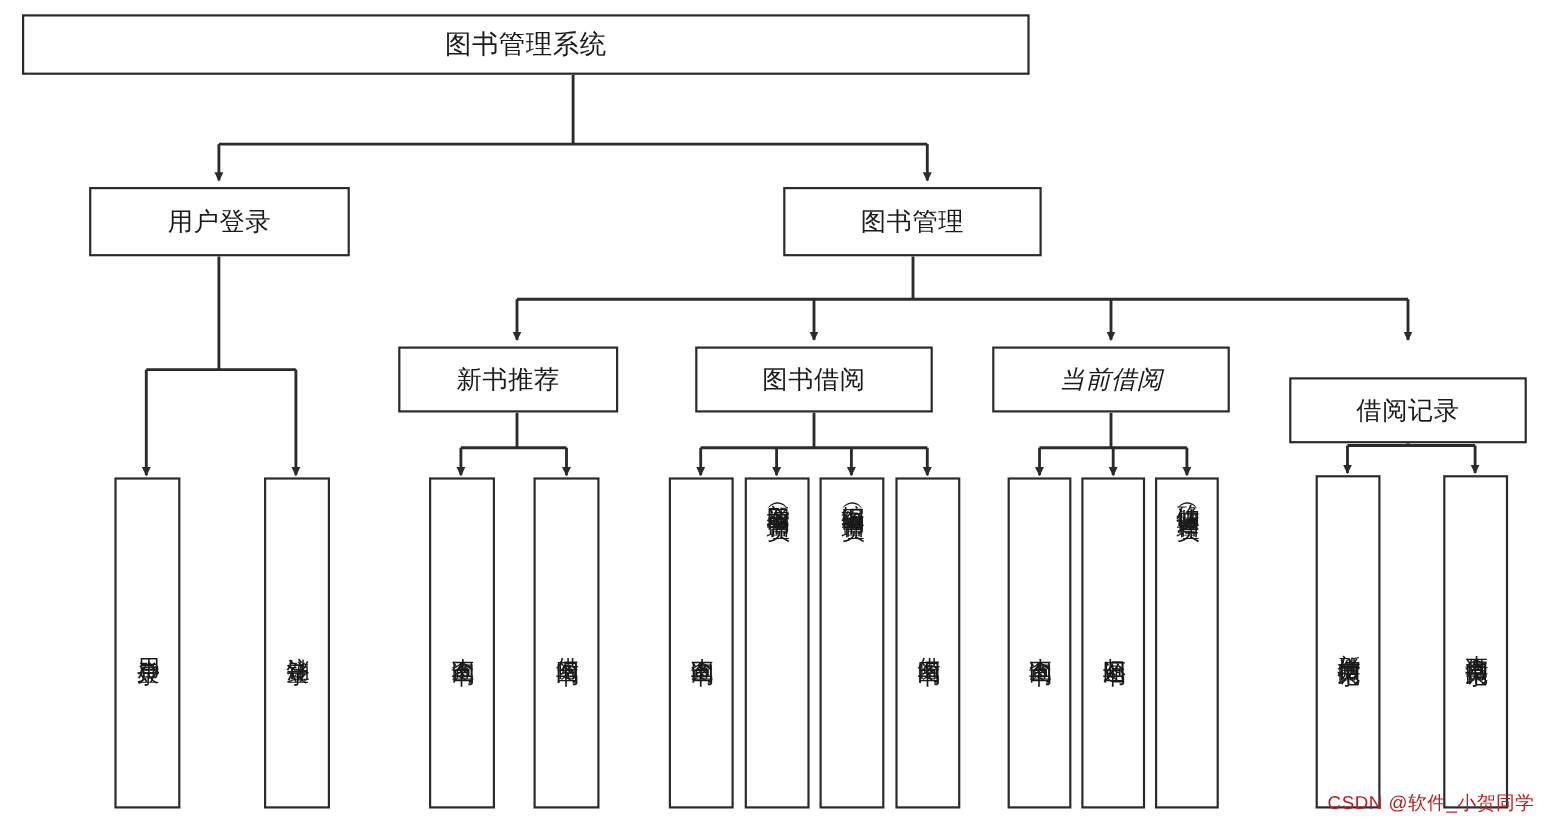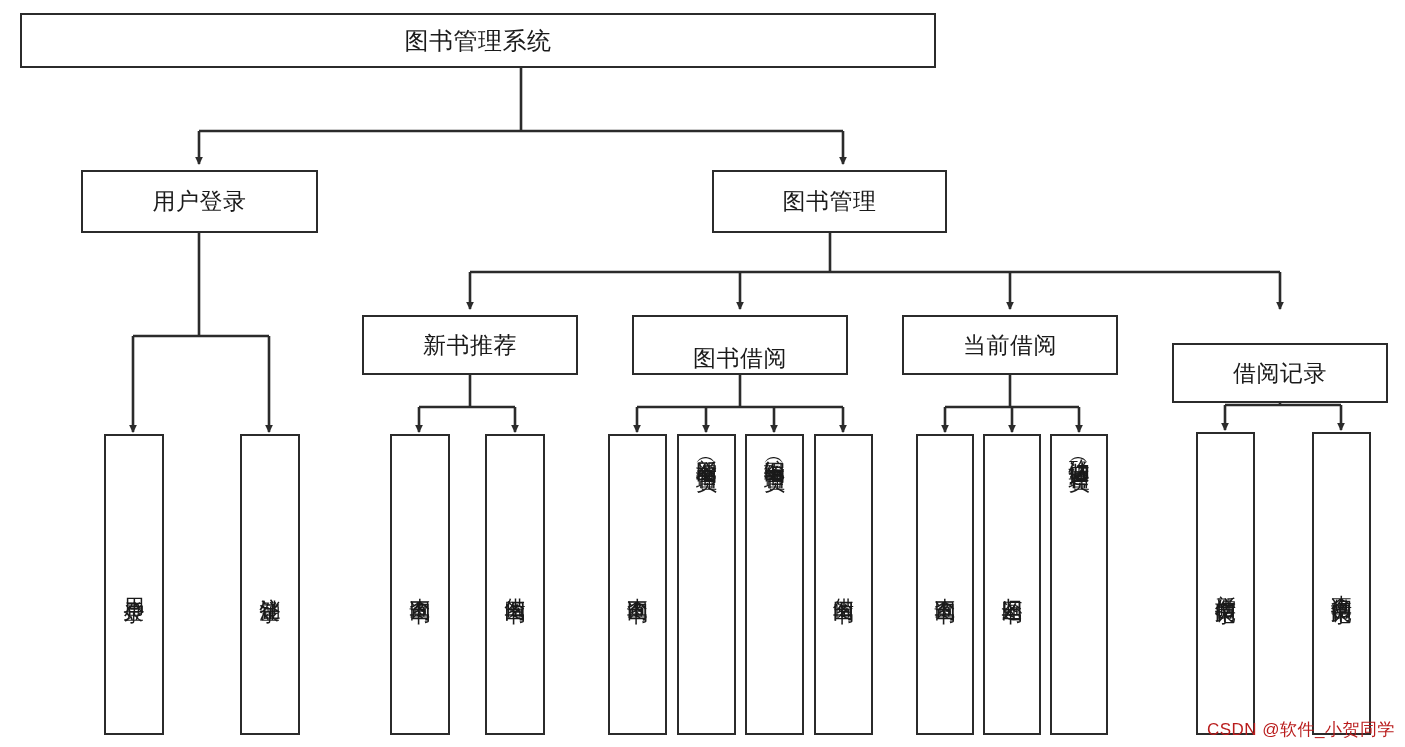--- a/index.html
+++ b/index.html
@@ -139,29 +139,29 @@
   </div>
 
   <div class="node horiz" style="left:81px; top:170px; width:237px; height:63px;">
     <span class="node-label">用户登录</span>
   </div>
 
   <div class="node horiz" style="left:712px; top:170px; width:235px; height:63px;">
     <span class="node-label">图书管理</span>
   </div>
 
-  <div class="node horiz" style="left:362px; top:315px; width:216px; height:60px;">
+  <div class="node horiz" style="left:362px; top:315px; width:200px; height:60px;">
     <span class="node-label">新书推荐</span>
   </div>
 
-  <div class="node horiz" style="left:632px; top:315px; width:216px; height:60px;align-items:flex-end;">
+  <div class="node horiz" style="left:632px; top:315px; width:216px; height:60px;">
     <span class="node-label">图书借阅</span>
   </div>
 
-  <div class="node horiz" style="left:902px; top:315px; width:216px; height:60px;">
+  <div class="node horiz" style="left:902px; top:315px; width:216px; height:60px;font-style:italic;">
     <span class="node-label">当前借阅</span>
   </div>
 
   <div class="node horiz" style="left:1172px; top:315px; width:216px; height:60px;margin-top:28px;">
     <span class="node-label">借阅记录</span>
   </div>
 
   <div class="node vert center-text" style="left:104px; top:434px; width:60px; height:301px;">
     <span class="node-label">用户登录</span>
   </div>

